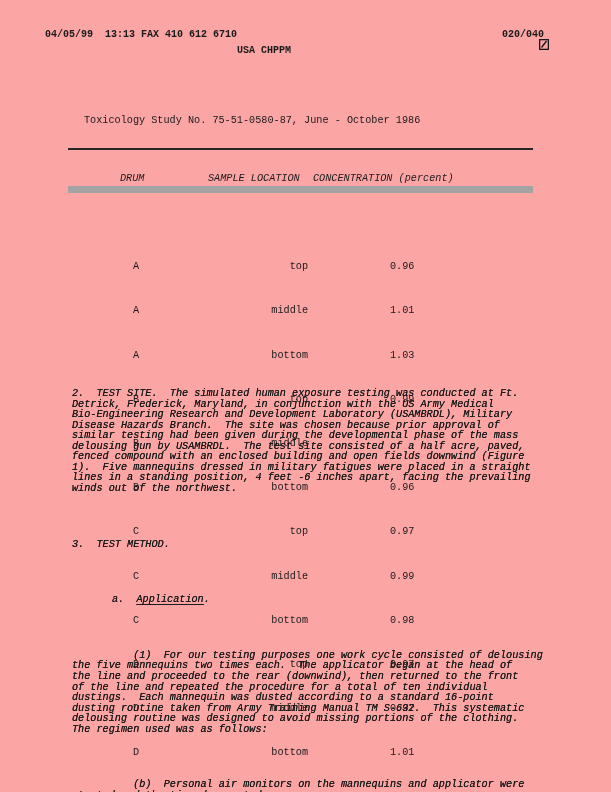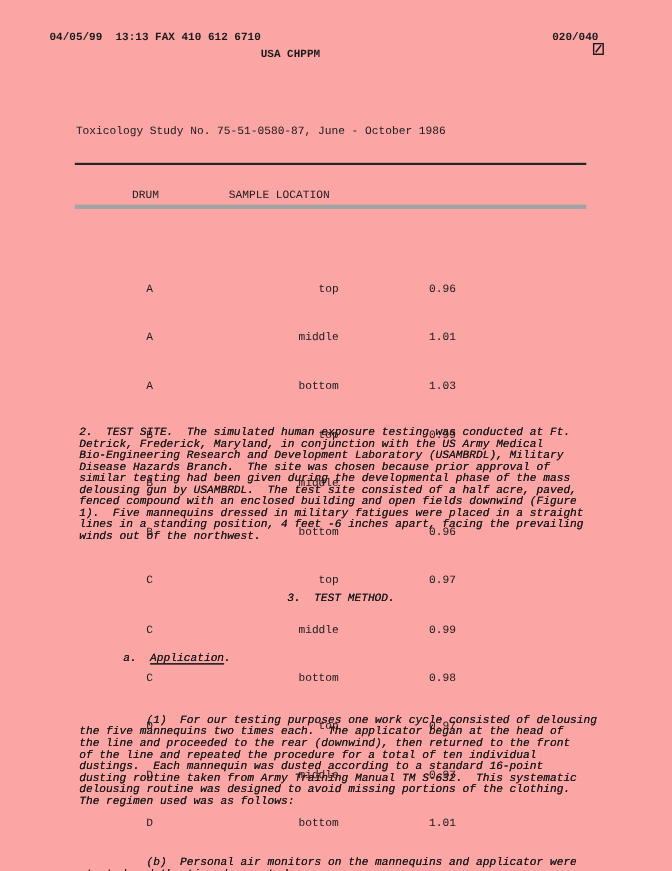--- a/index.html
+++ b/index.html
@@ -16,51 +16,52 @@
   
   .fax-header {
     position:absolute; top:29px; left:0; right:0; height:14px;
     font-size:10px; font-weight:bold; white-space:pre;
   }
   .fax-left   { position:absolute; left:45px;  top:0; }
   .fax-center { position:absolute; left:237px; top:0;margin-top:16px; }
   .fax-right  { position:absolute; left:491px; top:0; display:flex; align-items:center; gap:1px; }
   .fax-page-icon { display:inline-block; width:10px; height:11px; position:relative; top:-1px; }
   
-  .title-block { position:absolute; left:69px; top:93px; font-size:10.2px; white-space:pre; }
+  .title-block { position:absolute; left:84px; top:93px; font-size:10.2px; white-space:pre; }
   .title-block .study-line { margin:0 0 11px 0; }
   
   .tbl {
     position:absolute; left:68px; top:148px; width:465px;
     font-size:10.2px; white-space:pre;
     border-top:2px solid #262626;
   }
   .tbl-head {
     display:grid; grid-template-columns:130px 110px 1fr;
     padding:1px 0 2px 0;
-    border-bottom:4px solid #a3a3a3;
+    border-bottom:7px solid #a3a3a3;
     line-height:11px;
+    font-style:italic;
   }
   .tbl-head .h1 { padding-left:52px; }
   .tbl-head .h2 { padding-left:10px; }
   .tbl-head .h3 { padding-left:5px; }
   .tbl-body { padding-top:2px; line-height:11.05px; }
   .tbl-row  { display:grid; grid-template-columns:130px 110px 1fr; }
   .tbl-row .c1 { padding-left:65px; }
   .tbl-row .c2 { text-align:right; }
   .tbl-row .c3 { padding-left:82px; }
   
   .body-text {
     position:absolute; left:60px; top:356px; width:500px;
     font-size:10.2px; line-height:10.55px; white-space:pre;
     text-shadow:0 0 0.4px currentColor;
   }
   .body-text p { margin:12px;font-style:italic; }
   .p-site   { margin:0; }
-  .p-method { margin-top:17px;text-align:center; }
+  .p-method { margin-top:17px; }
   .p-app    { margin-top:11px; padding-left:40px; }
   .p-app .u { text-decoration:underline; text-underline-offset:2px; }
   .p-para1  { margin-top:13px; }
   .p-item-a { margin-top:10px; }
   .p-item-b { margin-top:11px; }
   .footer-page { margin-top:8px; padding-left:236px; }
 </style>
 </head>
 <body>
 
@@ -81,20 +82,21 @@
   </div>
 
   <div class="title-block">
     <div class="study-line">Toxicology Study No. 75-51-0580-87, June - October 1986</div>
   </div>
 
   <div class="tbl">
     <div class="tbl-head">
       <span class="h1">DRUM</span>
       <span class="h2">SAMPLE LOCATION</span>
+      <span class="h3">CONCENTRATION (percent)</span>
     </div>
     <div class="tbl-body">
       
     
         <div class="tbl-row">
           <span class="c1">A</span>
           <span class="c2">top</span>
           <span class="c3">0.96</span>
         </div>
       

